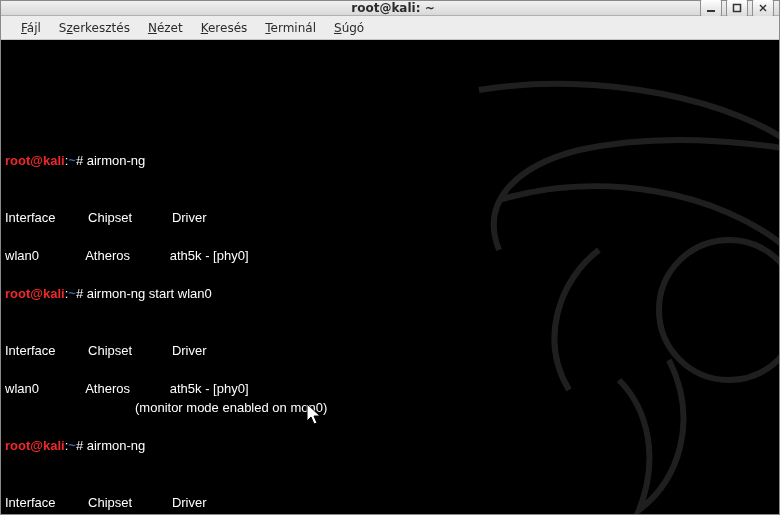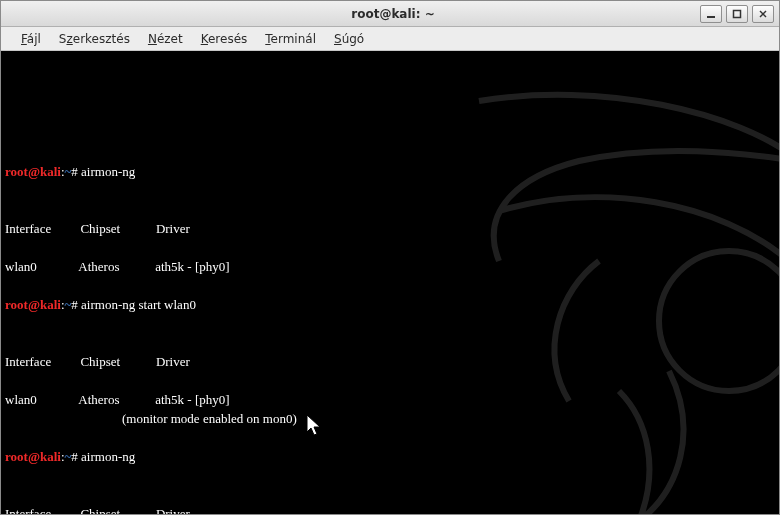--- a/index.html
+++ b/index.html
@@ -13,21 +13,21 @@
   }
   .window {
     width: 780px;
     height: 515px;
     display: flex;
     flex-direction: column;
     border: 1px solid #8a8a8a;
   }
   .titlebar {
     background: linear-gradient(to bottom, #f0f0f0, #d9d9d9);
-    height: 26px;
+    height: 15px;
     display: flex;
     align-items: center;
     border-bottom: 1px solid #b0b0b0;
     font-family: "DejaVu Sans", sans-serif;
     font-size: 12px;
     color: #2b2b2b;
   }
   .title-center {
     flex: 1;
     text-align: center;
@@ -70,21 +70,21 @@
     padding: 2px 8px;
     cursor: pointer;
   }
   .menu-item .ul { text-decoration: underline; }
   .terminal {
     flex: 1;
     background: #000;
     color: #fff;
     padding: 16px 20px 4px 4px;
     white-space: pre;
-    font-family: Liberation Serif, serif;
+    font-family: Liberation Sans, sans-serif;
     font-size: 13px;
     line-height: 19px;
     position: relative;
     overflow: hidden;
   }
   .dragon-bg {
     position: absolute;
     top: 20px;
     right: -40px;
     width: 400px;

